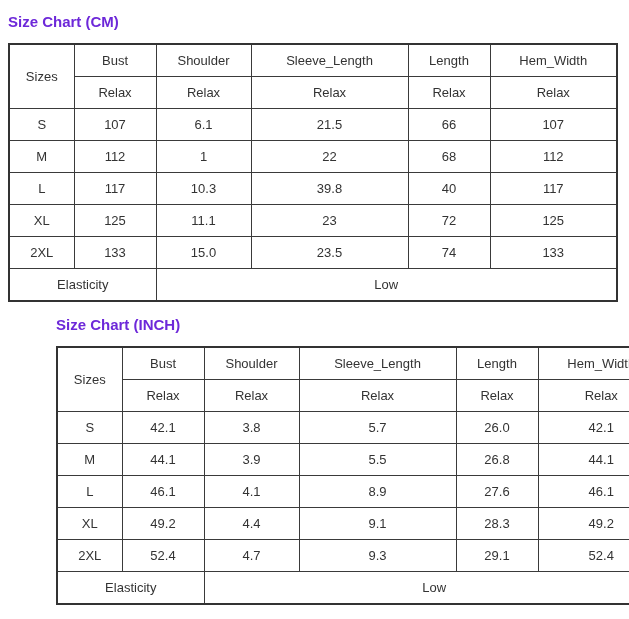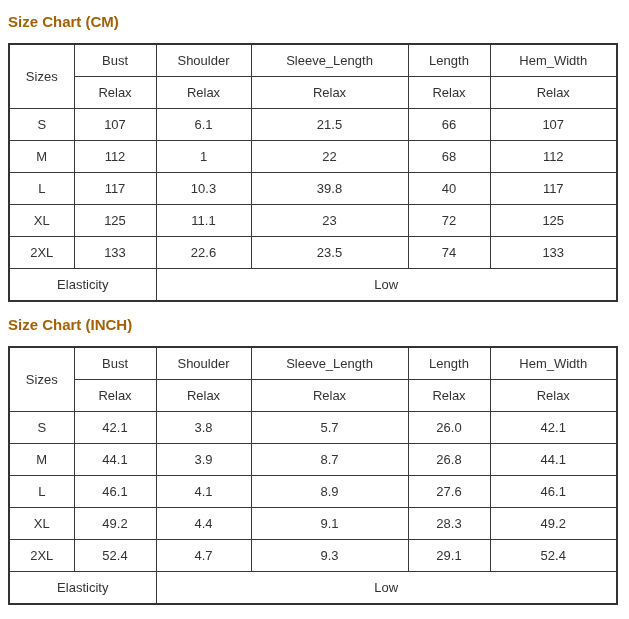--- a/index.html
+++ b/index.html
@@ -12,27 +12,28 @@
     height: 619px;
     font-family: "Liberation Sans", "DejaVu Sans", sans-serif;
     color: #333333;
     overflow: hidden;
   }
   .sheet {
     padding: 13px 13px 0 8px;
   }
   .chart-block + .chart-block {
     margin-top: 14px;
+    margin-left: 48px;
   }
   h2.chart-title {
     margin: 0 0 12px 0;
     font-size: 15px;
     line-height: 18px;
     font-weight: bold;
-    color: #a16207;
+    color: #6d28d9;
   }
   table.size-table {
     border-collapse: collapse;
     table-layout: fixed;
     width: 608px;
     border: 2px solid #333333;
   }
   table.size-table th,
   table.size-table td {
     border: 1px solid #3a3a3a;
@@ -107,21 +108,21 @@
           <td>XL</td>
           <td>125</td>
           <td>11.1</td>
           <td>23</td>
           <td>72</td>
           <td>125</td>
         </tr>
         <tr>
           <td>2XL</td>
           <td>133</td>
-          <td>22.6</td>
+          <td>15.0</td>
           <td>23.5</td>
           <td>74</td>
           <td>133</td>
         </tr>
         <tr>
           <td colspan="2">Elasticity</td>
           <td colspan="4">Low</td>
         </tr>
       </tbody>
     </table>
@@ -159,21 +160,21 @@
           <td>42.1</td>
           <td>3.8</td>
           <td>5.7</td>
           <td>26.0</td>
           <td>42.1</td>
         </tr>
         <tr>
           <td>M</td>
           <td>44.1</td>
           <td>3.9</td>
-          <td>8.7</td>
+          <td>5.5</td>
           <td>26.8</td>
           <td>44.1</td>
         </tr>
         <tr>
           <td>L</td>
           <td>46.1</td>
           <td>4.1</td>
           <td>8.9</td>
           <td>27.6</td>
           <td>46.1</td>

